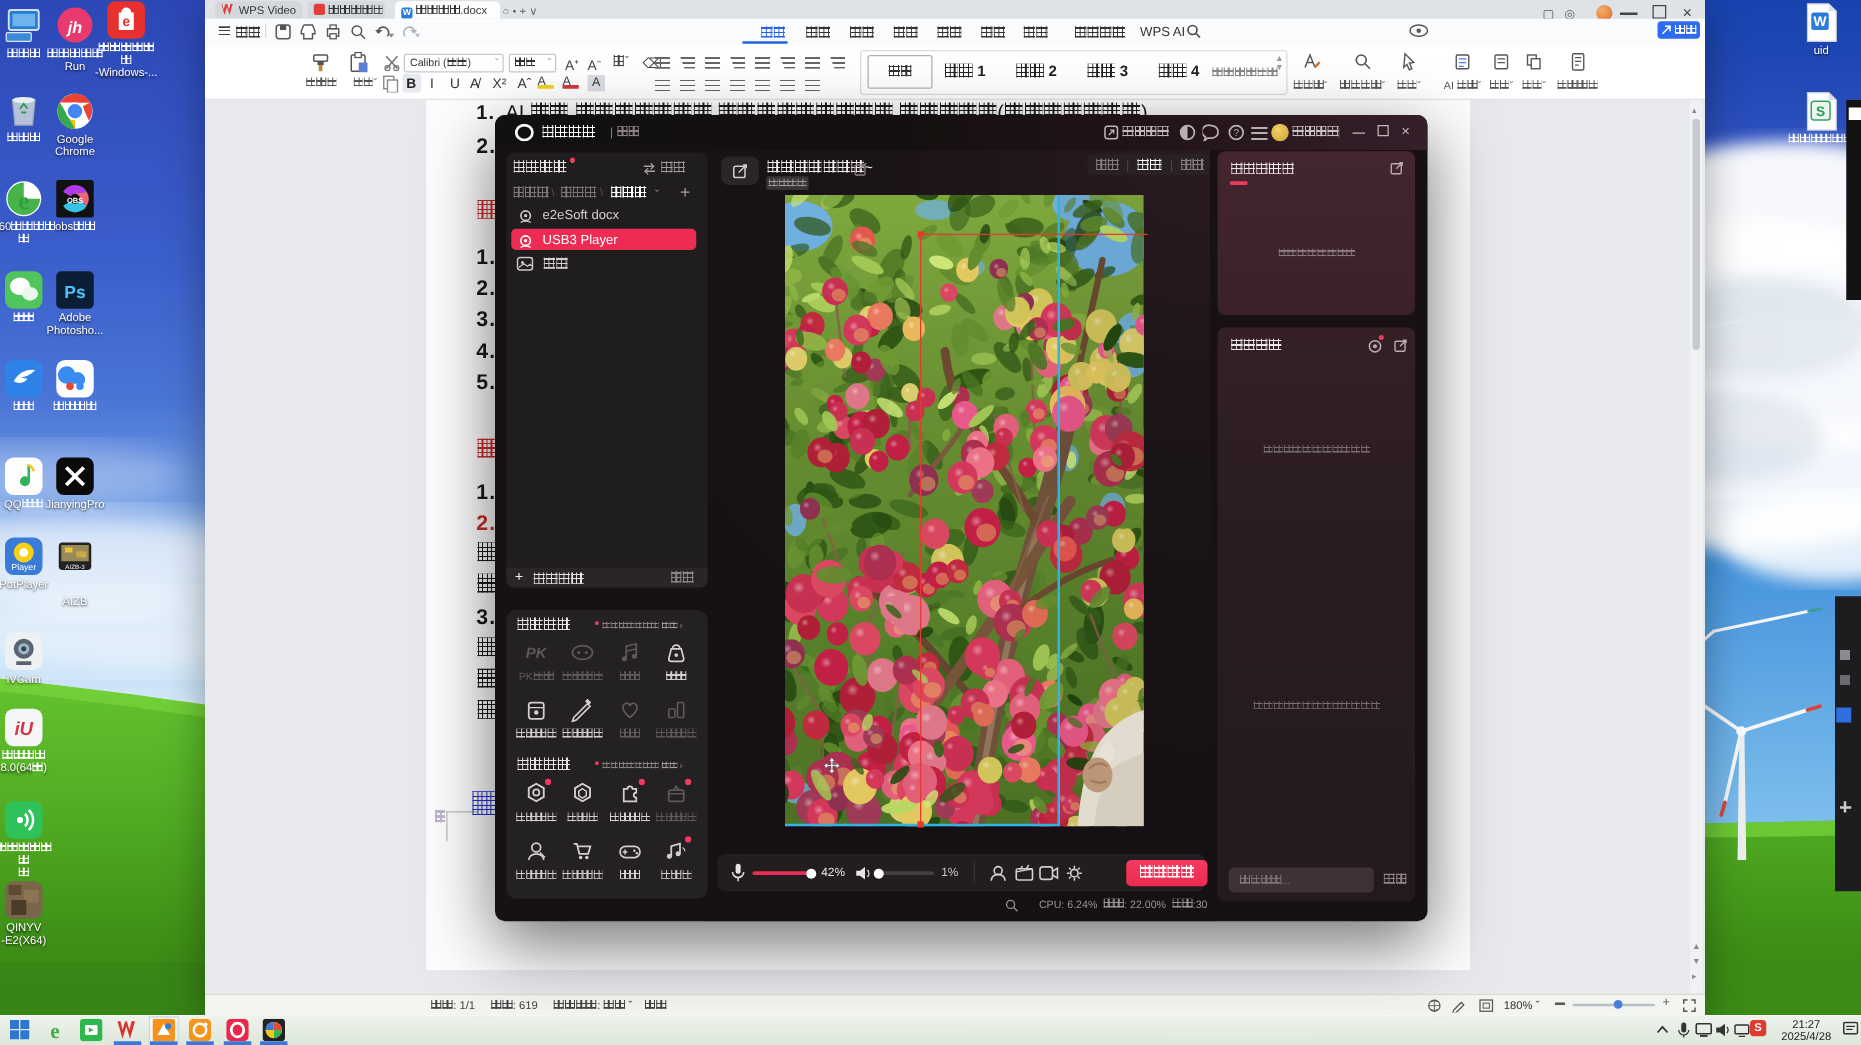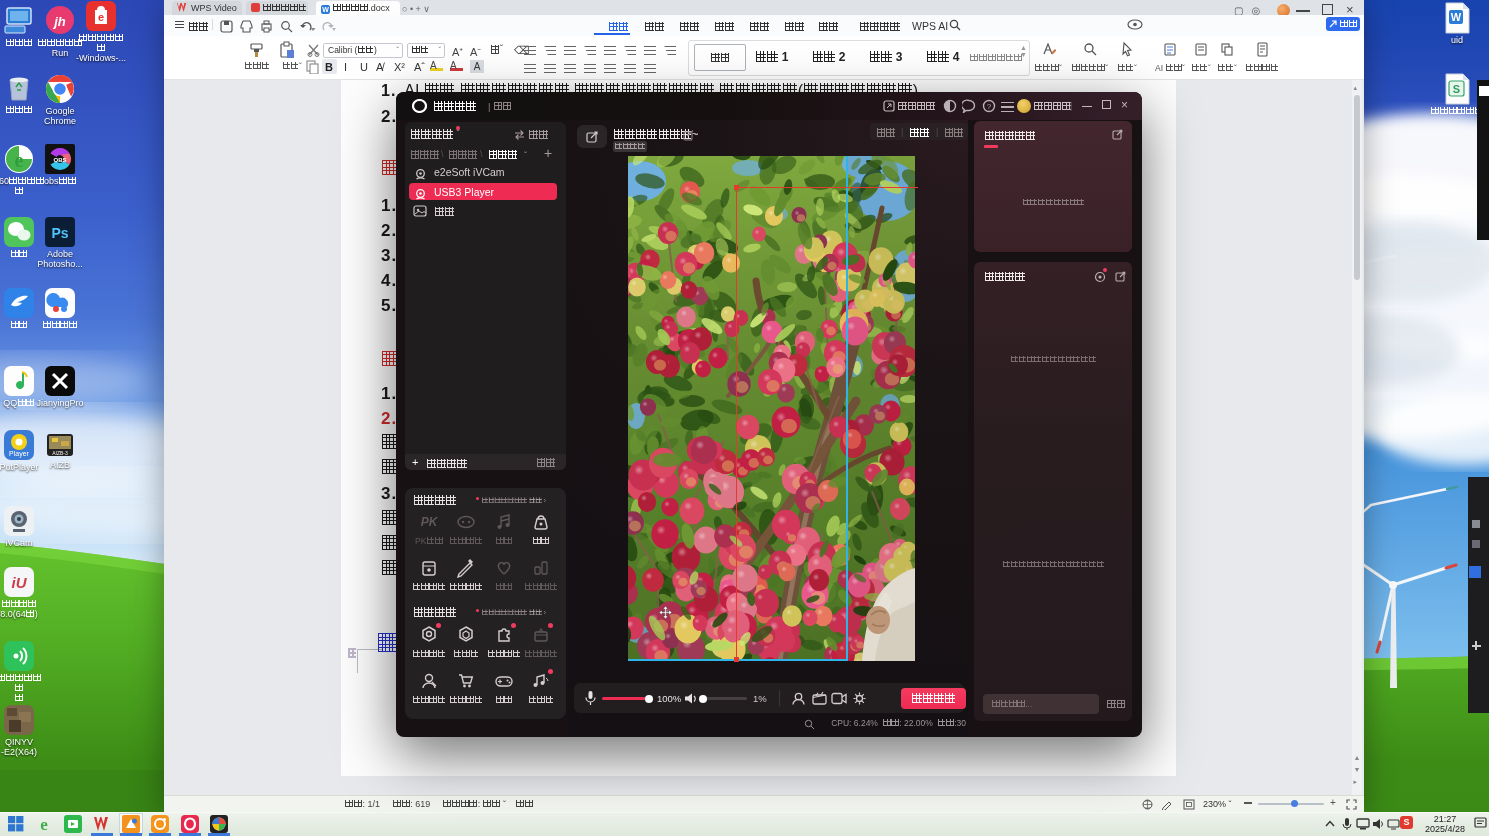--- a/index.html
+++ b/index.html
@@ -184,21 +184,21 @@
       <path d="M9,9 L16,16 L9,23 M23,9 L16,16 L23,23" stroke="#fff" stroke-width="3" fill="none"></path>
     </svg></div>
 <div class="lbl" style="left:34px;top:398px;width:52px">JianyingPro</div>
 <div class="a" style="left:44px;top:429px;width:32px;height:32px"><svg width="32" height="32">
       <rect x="3" y="5" width="26" height="22" rx="3" fill="#222"></rect>
       <rect x="5" y="7" width="22" height="13" fill="#9a8a5a"></rect>
       <rect x="8" y="9" width="6" height="4" fill="#e8c83a"></rect>
       <rect x="17" y="12" width="8" height="5" fill="#caa84a"></rect>
       <text x="16" y="26" font-size="5" fill="#eee" text-anchor="middle">AIZB-3</text>
     </svg></div>
-<div class="lbl" style="left:34px;top:460px;width:52px">AIZB</div>
+<div class="lbl" style="left:34px;top:476px;width:52px">AIZB</div>
 <div class="a" style="left:85px;top:0px;width:32px;height:32px"><svg width="32" height="32">
       <rect x="1" y="1" width="30" height="30" rx="6" fill="#e8312f"></rect>
       <path d="M10,10 l2,0 a4,4 0 0 1 8,0 l2,0 0,14 -12,0 Z" fill="#fff"></path>
       <text x="16" y="21" font-size="11" font-weight="bold" fill="#e8312f" text-anchor="middle">e</text>
     </svg></div>
 <div class="lbl" style="left:75px;top:33px;width:52px"><i class="j"></i><i class="j"></i><i class="j"></i><i class="j"></i><i class="j"></i><i class="j"></i><br>-Windows-...</div>
 <div class="a" style="left:1441px;top:2px;width:32px;height:32px"><svg width="32" height="32">
       <path d="M5,1 L22,1 L28,7 L28,31 L5,31 Z" fill="#fdfdfd" stroke="#c8d0d8" stroke-width="1"></path>
       <path d="M22,1 L22,7 L28,7 Z" fill="#d8e0e8"></path>
       <rect x="8" y="8" width="14" height="14" rx="2" fill="#2b7cd8"></rect>
@@ -407,21 +407,21 @@
       <circle cx="5.5" cy="5.5" r="4.5" fill="none" stroke="#555" stroke-width="1"></circle>
       <path d="M1,5.5 h9 M5.5,1 v9 M2.5,2.5 a6,6 0 0 1 6,0 M2.5,8.5 a6,6 0 0 0 6,0" stroke="#555" stroke-width=".7" fill="none"></path>
     </svg>
     <svg class="a" style="left:997px;top:799px" width="11" height="11">
       <path d="M2,9 l6,-6 2,2 -6,6 -3,1 Z" fill="none" stroke="#555" stroke-width="1"></path>
     </svg>
     <svg class="a" style="left:1019px;top:799px" width="12" height="11">
       <rect x="1" y="1" width="10" height="9" fill="none" stroke="#555" stroke-width="1"></rect>
       <rect x="3.5" y="3.5" width="5" height="4" fill="none" stroke="#555" stroke-width=".8"></rect>
     </svg>
-    <div class="a" style="left:1039px;top:799px;font-size:9px;color:#333">230% ˇ</div>
+    <div class="a" style="left:1039px;top:799px;font-size:9px;color:#333">180% ˇ</div>
     <div class="a" style="left:1080px;top:802px;width:8px;height:1.5px;background:#555"></div>
     <div class="a" style="left:1094px;top:803px;width:66px;height:2px;background:#b9c0c8;border-radius:1px"></div>
     <div class="a" style="left:1127px;top:800px;width:7px;height:7px;border-radius:50%;background:#4a7de0"></div>
     <div class="a" style="left:1166px;top:797px;font-size:10px;color:#555">+</div>
     <svg class="a" style="left:1182px;top:799px" width="11" height="11">
       <path d="M1,4 V1 h3 M7,1 h3 v3 M10,7 v3 h-3 M4,10 H1 V7" fill="none" stroke="#555" stroke-width="1.2"></path>
     </svg>
   </div>
 <div class="a" style="left:0;top:812px;width:1489px;height:24px;background:linear-gradient(#eef3ec,#dde7da);border-top:1px solid rgba(255,255,255,.7)"></div>
 <svg class="a" style="left:8px;top:816px" width="16" height="16">
@@ -538,21 +538,21 @@
     <div class="a" style="left:92px;top:57px;font-size:10px;color:#ffffff;font-weight:700;white-space:nowrap"><i class="j"></i><i class="j"></i><i class="j"></i></div>
     <div class="a" style="left:45px;top:57px;font-size:9px;color:#5a5254">\</div>
     <div class="a" style="left:84px;top:57px;font-size:9px;color:#5a5254">\</div>
     <div class="a" style="left:128px;top:58px;font-size:9px;color:#9a9194">ˇ</div>
     <div class="a" style="left:148px;top:53px;font-size:14px;color:#a59a9d">+</div>
     <div class="a" style="left:18px;top:74px"><svg width="13" height="11">
         <circle cx="6.5" cy="4.5" r="3.8" fill="none" stroke="#cfc8ca" stroke-width="1.3"></circle>
         <circle cx="6.5" cy="4.5" r="1.3" fill="#cfc8ca"></circle>
         <path d="M2.5,10 a5,3 0 0 1 8,0" stroke="#cfc8ca" fill="none" stroke-width="1.2"></path>
       </svg></div>
-    <div class="a" style="left:38px;top:74px;font-size:10.5px;color:#d5cdd0;white-space:nowrap">e2eSoft iVCam</div>
+    <div class="a" style="left:38px;top:74px;font-size:10.5px;color:#d5cdd0;white-space:nowrap">e2eSoft docx</div>
     <div class="a" style="left:13px;top:91px;width:148px;height:17px;background:#ee2b52;border-radius:4px"></div>
     <div class="a" style="left:18px;top:94px"><svg width="13" height="11">
         <circle cx="6.5" cy="4.5" r="3.8" fill="none" stroke="#ffffff" stroke-width="1.3"></circle>
         <circle cx="6.5" cy="4.5" r="1.3" fill="#ffffff"></circle>
         <path d="M2.5,10 a5,3 0 0 1 8,0" stroke="#ffffff" fill="none" stroke-width="1.2"></path>
       </svg></div>
     <div class="a" style="left:38px;top:94px;font-size:10.5px;color:#fff;white-space:nowrap">USB3 Player</div>
     <svg class="a" style="left:17px;top:113px" width="14" height="12">
       <rect x="1" y="1" width="12" height="10" rx="2" fill="none" stroke="#cfc8ca" stroke-width="1.2"></rect>
       <circle cx="5" cy="5" r="1.2" fill="#cfc8ca"></circle>
@@ -1712,21 +1712,21 @@
     <svg class="a" style="left:263px;top:514px" width="13" height="13" opacity=".95">
       <path d="M6.5,0 L9,3 H7.3 V5.8 H10 V4 L13,6.5 10,9 V7.2 H7.3 V10 H9 L6.5,13 4,10 H5.7 V7.2 H3 V9 L0,6.5 3,4 V5.8 H5.7 V3 H4 Z" fill="#fff" stroke="#333" stroke-width=".5"></path>
     </svg>
     <div class="a" style="left:178px;top:591px;width:390px;height:30px;background:#221e20;border-radius:6px"></div>
     <svg class="a" style="left:188px;top:598px" width="13" height="16">
       <rect x="4.5" y="1" width="4" height="8" rx="2" fill="#e8e2e4"></rect>
       <path d="M2,7.5 a4.5,4.5 0 0 0 9,0 M6.5,12.5 v2.5" stroke="#e8e2e4" fill="none" stroke-width="1.2"></path>
     </svg>
     <div class="a" style="left:206px;top:605px;width:46px;height:3px;border-radius:2px;background:#ee2b52"></div>
     <div class="a" style="left:249px;top:602.5px;width:8px;height:8px;border-radius:50%;background:#fff"></div>
-    <div class="a" style="left:261px;top:601px;font-size:9.5px;color:#e8e2e4;white-space:nowrap">100%</div>
+    <div class="a" style="left:261px;top:601px;font-size:9.5px;color:#e8e2e4;white-space:nowrap">42%</div>
     <svg class="a" style="left:288px;top:600px" width="14" height="13">
       <polygon points="1,4.5 4,4.5 8,1.5 8,11.5 4,8.5 1,8.5" fill="#e8e2e4"></polygon>
       <path d="M10,4 a4,4 0 0 1 0,5.5" stroke="#e8e2e4" fill="none" stroke-width="1.1"></path>
     </svg>
     <div class="a" style="left:305px;top:605px;width:46px;height:3px;border-radius:2px;background:#453f41"></div>
     <div class="a" style="left:303px;top:602.5px;width:8px;height:8px;border-radius:50%;background:#fff"></div>
     <div class="a" style="left:357px;top:601px;font-size:9.5px;color:#cfc8ca;white-space:nowrap">1%</div>
     <div class="a" style="left:383px;top:598px;width:1px;height:16px;background:#3a3537"></div>
     <svg class="a" style="left:395px;top:599px" width="15" height="15">
       <circle cx="7.5" cy="5.5" r="3.2" fill="none" stroke="#d5cdd0" stroke-width="1.3"></circle>

